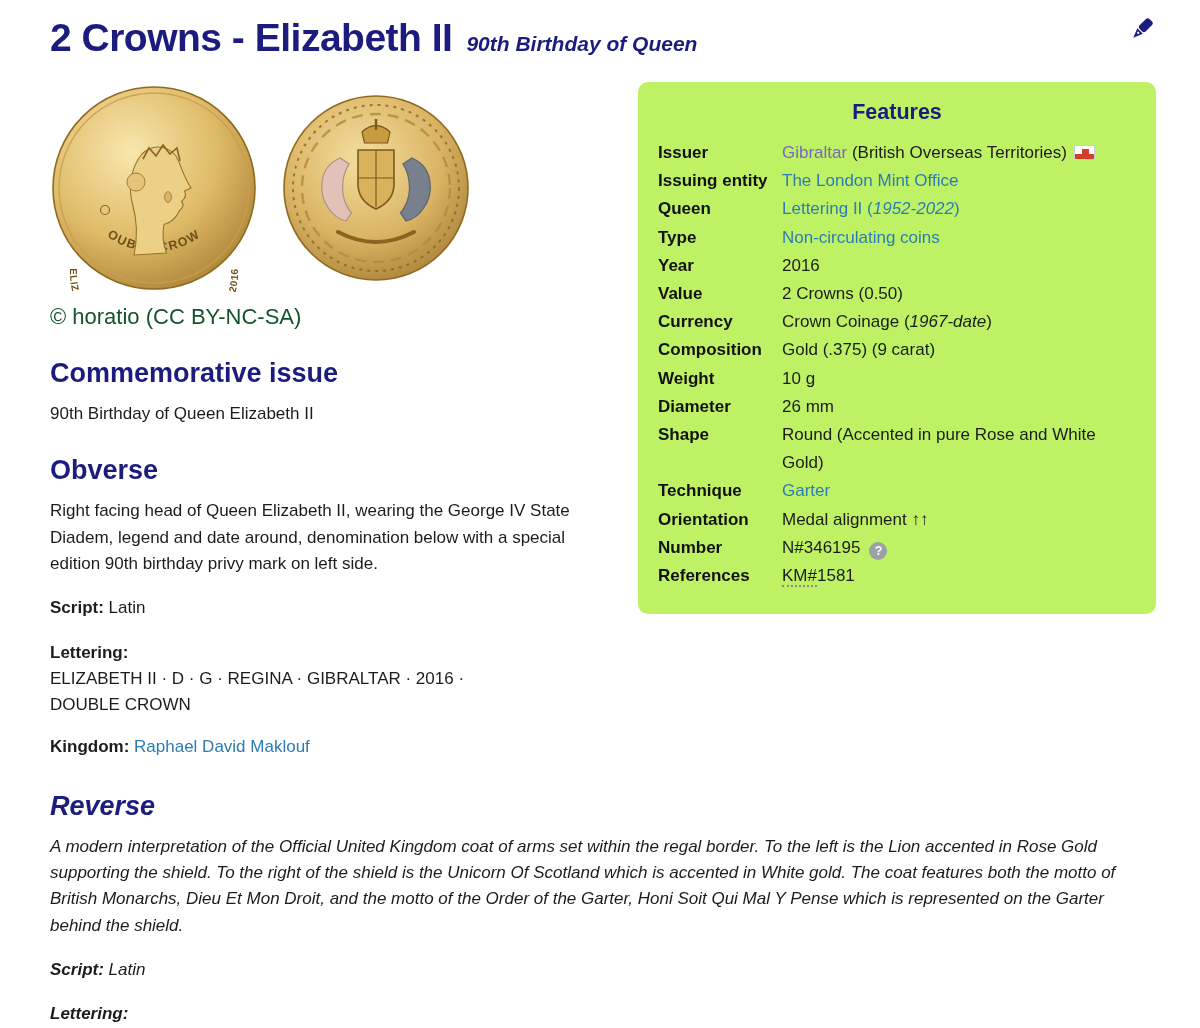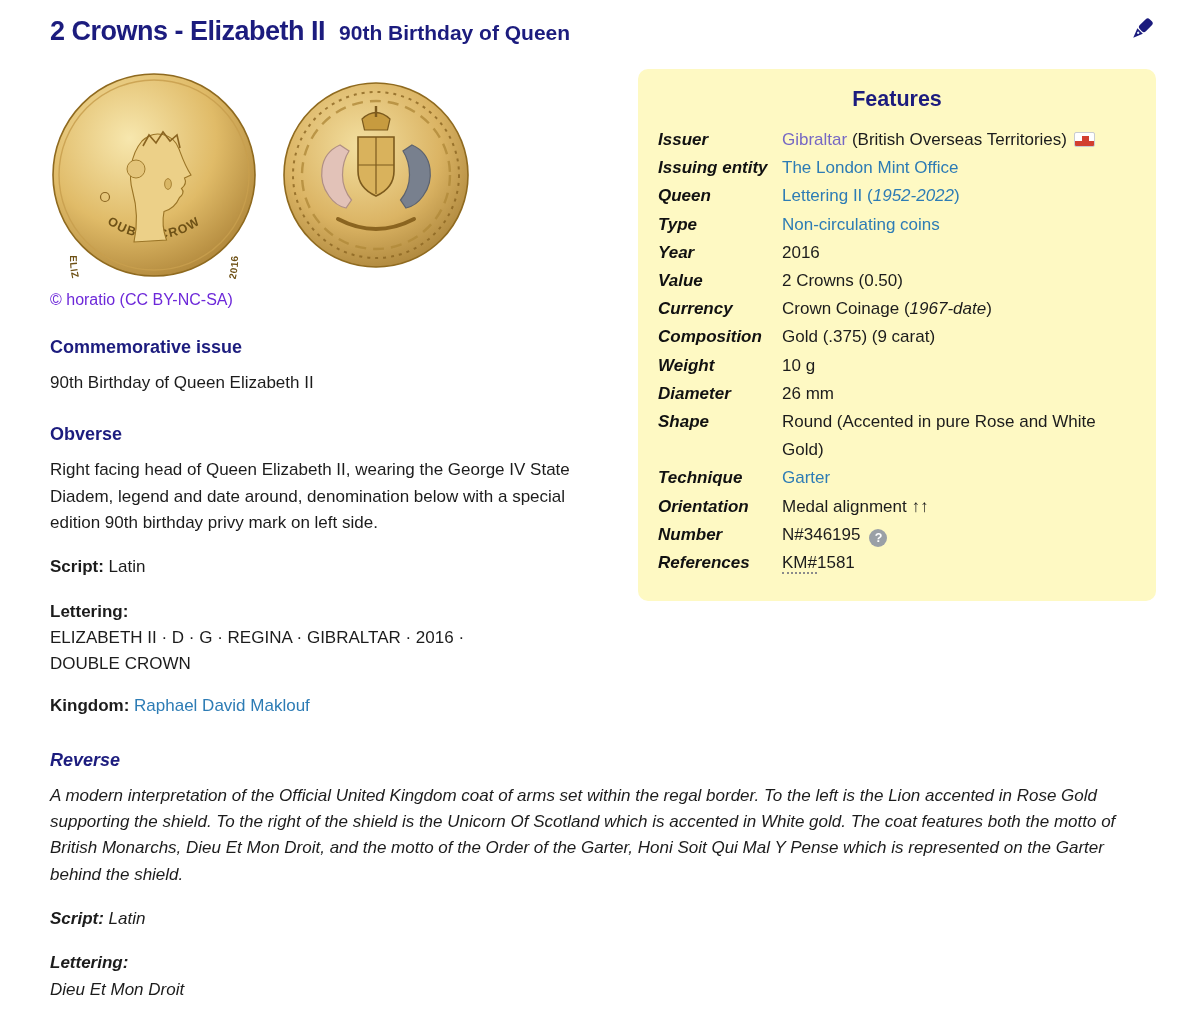--- a/index.html
+++ b/index.html
@@ -9,56 +9,56 @@
     background: #ffffff;
     font-family: "Liberation Sans", "DejaVu Sans", sans-serif;
     color: #1c1c1c;
     font-size: 17px;
     overflow: hidden;
   }
   .page { position: relative; padding: 12px 44px 0 50px; }
 
   
   .titlebar { display: flex; align-items: baseline; gap: 14px; margin-top: 4px; }
-  .main-title { color: #1c1c7e; font-size: 27px; font-weight: 700; letter-spacing: -0.5px; }
-  .sub-title  { color: #1c1c7e; font-size: 21px; font-weight: 700; }
+  .main-title { color: #1c1c7e; font-size: 39px; font-weight: 700; letter-spacing: -0.5px; }
+  .sub-title  { color: #1c1c7e; font-size: 21px; font-weight: 700; font-style: italic; }
   .edit-btn { position: absolute; top: 14px; right: 44px; width: 28px; height: 30px;
               background: none; border: none; padding: 0; cursor: pointer; }
 
   
   .columns { display: flex; margin-top: 22px; }
   .left-col { width: 562px; flex: 0 0 562px; }
   .right-col { width: 518px; margin-left: 26px; }
 
   
   .coins { display: flex; align-items: center; height: 212px; }
   .coin-obv { width: 208px; height: 208px; }
   .coin-rev { width: 192px; height: 192px; margin-left: 22px; }
-  .credit { font-size: 16px; color: #6d28d9; margin-top: 10px; }
-
-  
-  h2.sec { color: #1c1c7e; font-size: 18px; font-weight: 700; margin: 28px 0 12px 0; }
+  .credit { font-size: 22px; color: #14532d; margin-top: 10px; }
+
+  
+  h2.sec { color: #1c1c7e; font-size: 27px; font-weight: 700; margin: 28px 0 12px 0; }
   p.body { font-size: 17px; line-height: 1.55; margin: 0 0 14px 0; }
   .meta { margin: 18px 0 0 0; font-size: 17px; line-height: 1.55; }
   .meta b { font-weight: 700; }
   .lettering { margin: 18px 0 0 0; font-size: 17px; line-height: 1.55; }
   .designer { margin: 18px 0 0 0; font-size: 17px; }
   a.link { color: #2d7cb5; text-decoration: none; cursor: pointer; }
   a.visited { color: #7668c4; }
   em.it { font-style: italic; }
 
   
   .features-panel {
-    background: #fef9c3;
+    background: #bef264;
     border-radius: 10px;
     padding: 18px 20px 24px 20px;
   }
   .features-title { text-align: center; color: #1c1c7e; font-size: 21.5px; font-weight: 700; margin-bottom: 14px; }
   .frow { display: flex; line-height: 28.2px; font-size: 17px; }
-  .flabel { width: 124px; flex: 0 0 124px; font-weight: 700; color: #111; font-style: italic; }
+  .flabel { width: 124px; flex: 0 0 124px; font-weight: 700; color: #111; }
   .fvalue { flex: 1; color: #1c1c1c; }
 
   .flag {
     display: inline-block; width: 21px; height: 15px;
     border: 1px solid #c9ccd1; border-radius: 2px;
     background: linear-gradient(#ffffff 0 62%, #d23f2f 62% 100%);
     position: relative; vertical-align: -2px; margin-left: 7px;
   }
   .flag::after { content: ""; position: absolute; left: 7px; top: 3px; width: 7px; height: 5px; background: #d23f2f; }
 

